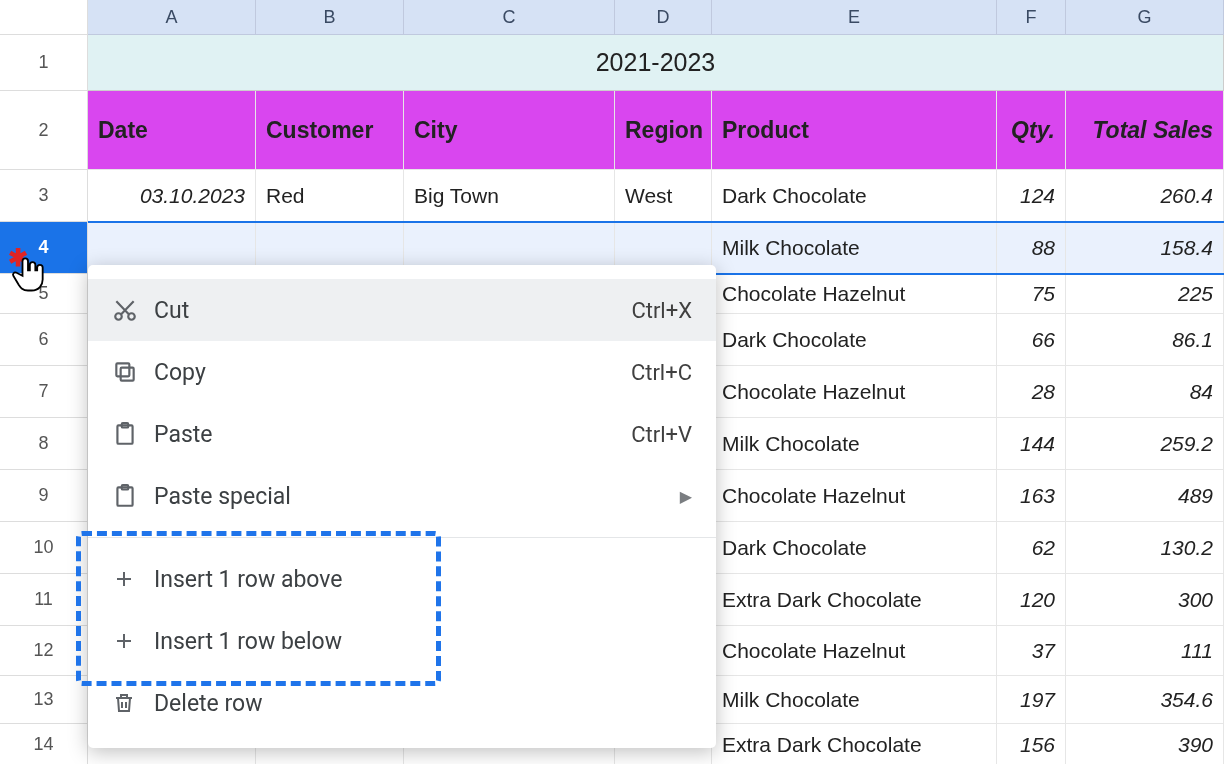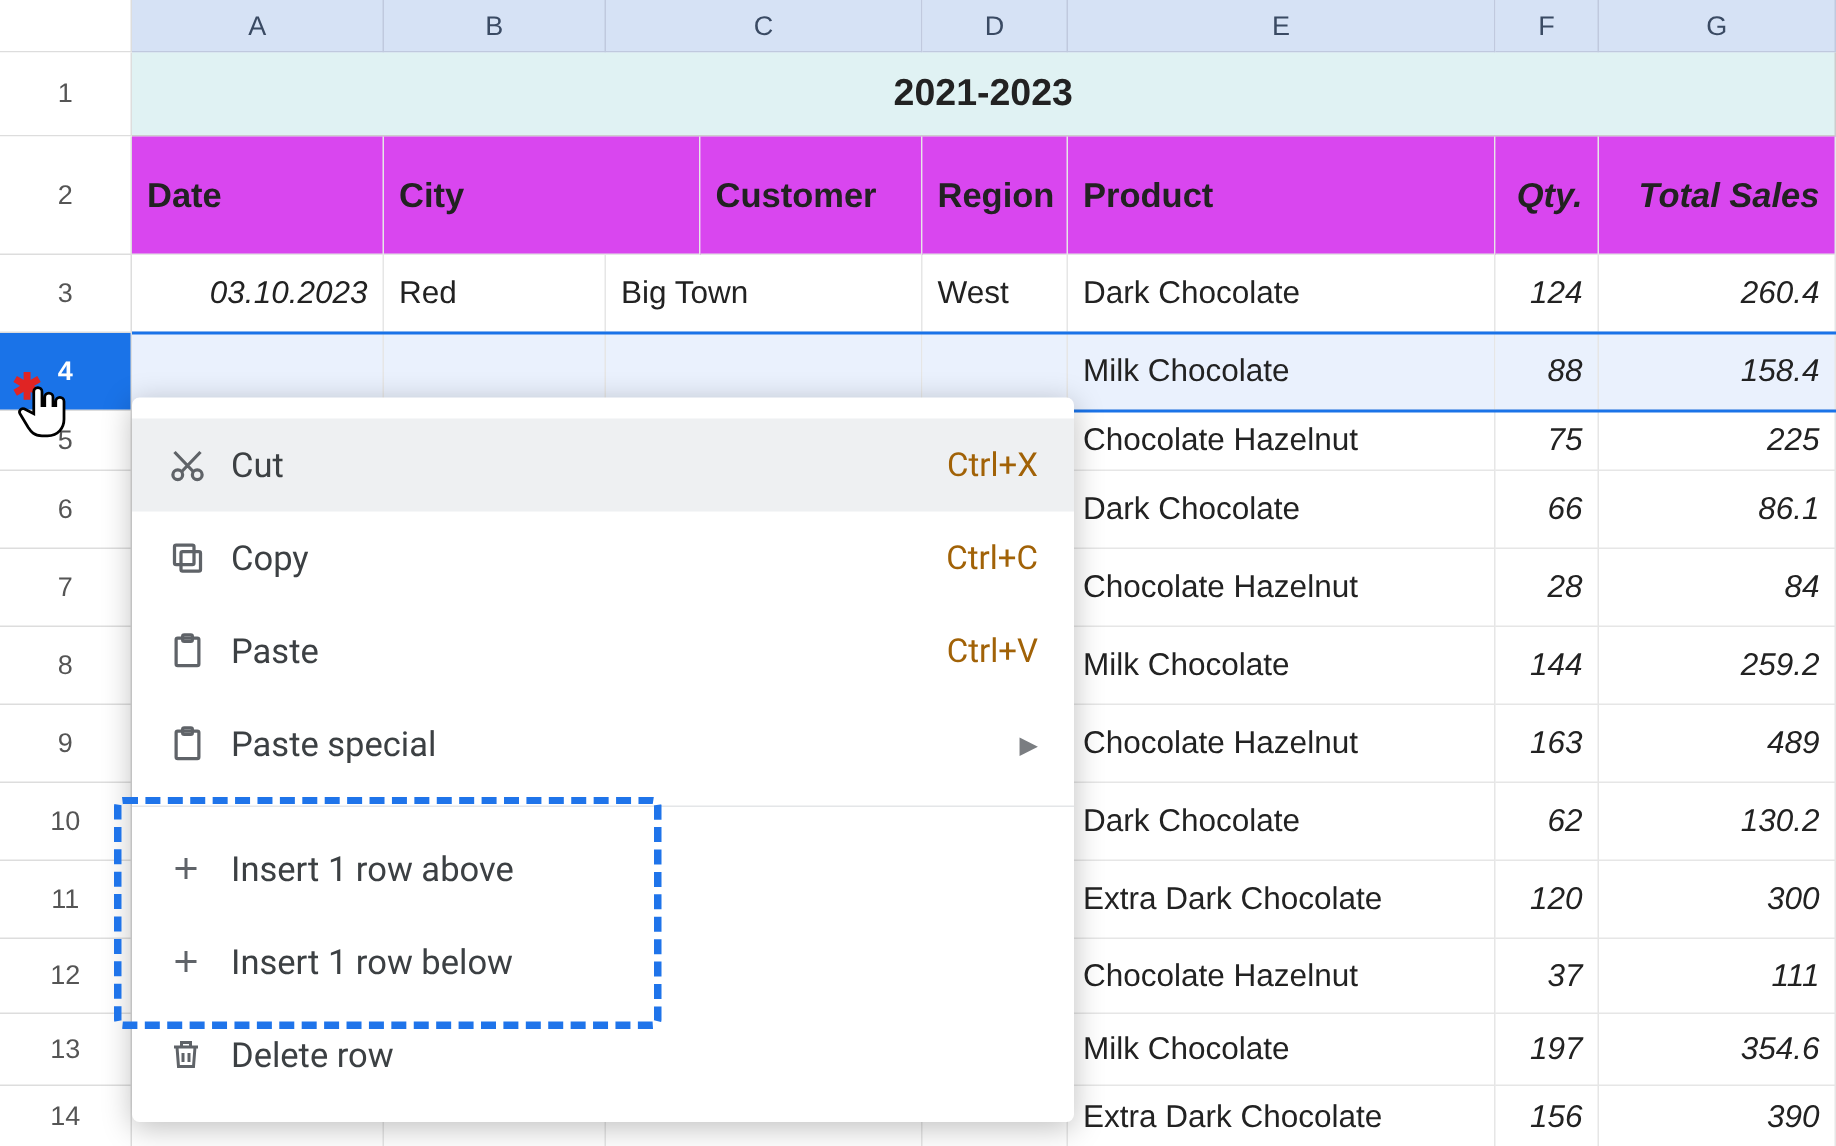--- a/index.html
+++ b/index.html
@@ -82,21 +82,21 @@
 
 
 .title-cell {
   width: 1136px;
   background: #e0f2f3;
   border-right: 1px solid #ccc;
   border-bottom: 1px solid #ccc;
   display: flex;
   align-items: center;
   justify-content: center;
-  font-weight: bold;
+  font-weight: normal;
   font-size: 25px;
 }
 .hdr {
   background: #d946ef;
   font-weight: bold;
   font-size: 23px;
 }
 
 
 .right { justify-content: flex-end; font-style: italic; }
@@ -138,21 +138,21 @@
 }
 .ctx-item.hover { background: #eef0f2; }
 .ctx-icon {
   width: 42px;
   display: flex;
   align-items: center;
   justify-content: flex-start;
   color: #5f6368;
 }
 .ctx-label { flex: 1; }
-.ctx-short { color: #a16207; font-size: 22px; }
+.ctx-short { color: #404040; font-size: 22px; }
 .ctx-sep { height: 1px; background: #e4e6e8; margin: 10px 0; }
 .ctx-arrow { color: #7a7d81; font-size: 16px; }
 
 
 .dash-box {
   position: absolute;
   left: 76px;
   top: 531px;
   width: 365px;
   height: 155px;
@@ -201,22 +201,22 @@
 </div>
 
 <div class="row r-title">
   <div class="row-h">1</div>
   <div class="cell title-cell">2021-2023</div>
 </div>
 
 <div class="row r-header">
   <div class="row-h">2</div>
   <div class="cell hdr col-A">Date</div>
+  <div class="cell hdr col-B">Customer</div>
   <div class="cell hdr col-C">City</div>
-  <div class="cell hdr col-B">Customer</div>
   <div class="cell hdr col-D">Region</div>
   <div class="cell hdr col-E">Product</div>
   <div class="cell hdr col-F right">Qty.</div>
   <div class="cell hdr col-G right">Total Sales</div>
 </div>
 
 <div class="row r-data">
   <div class="row-h">3</div>
   <div class="cell col-A right">03.10.2023</div>
   <div class="cell col-B">Red</div>

